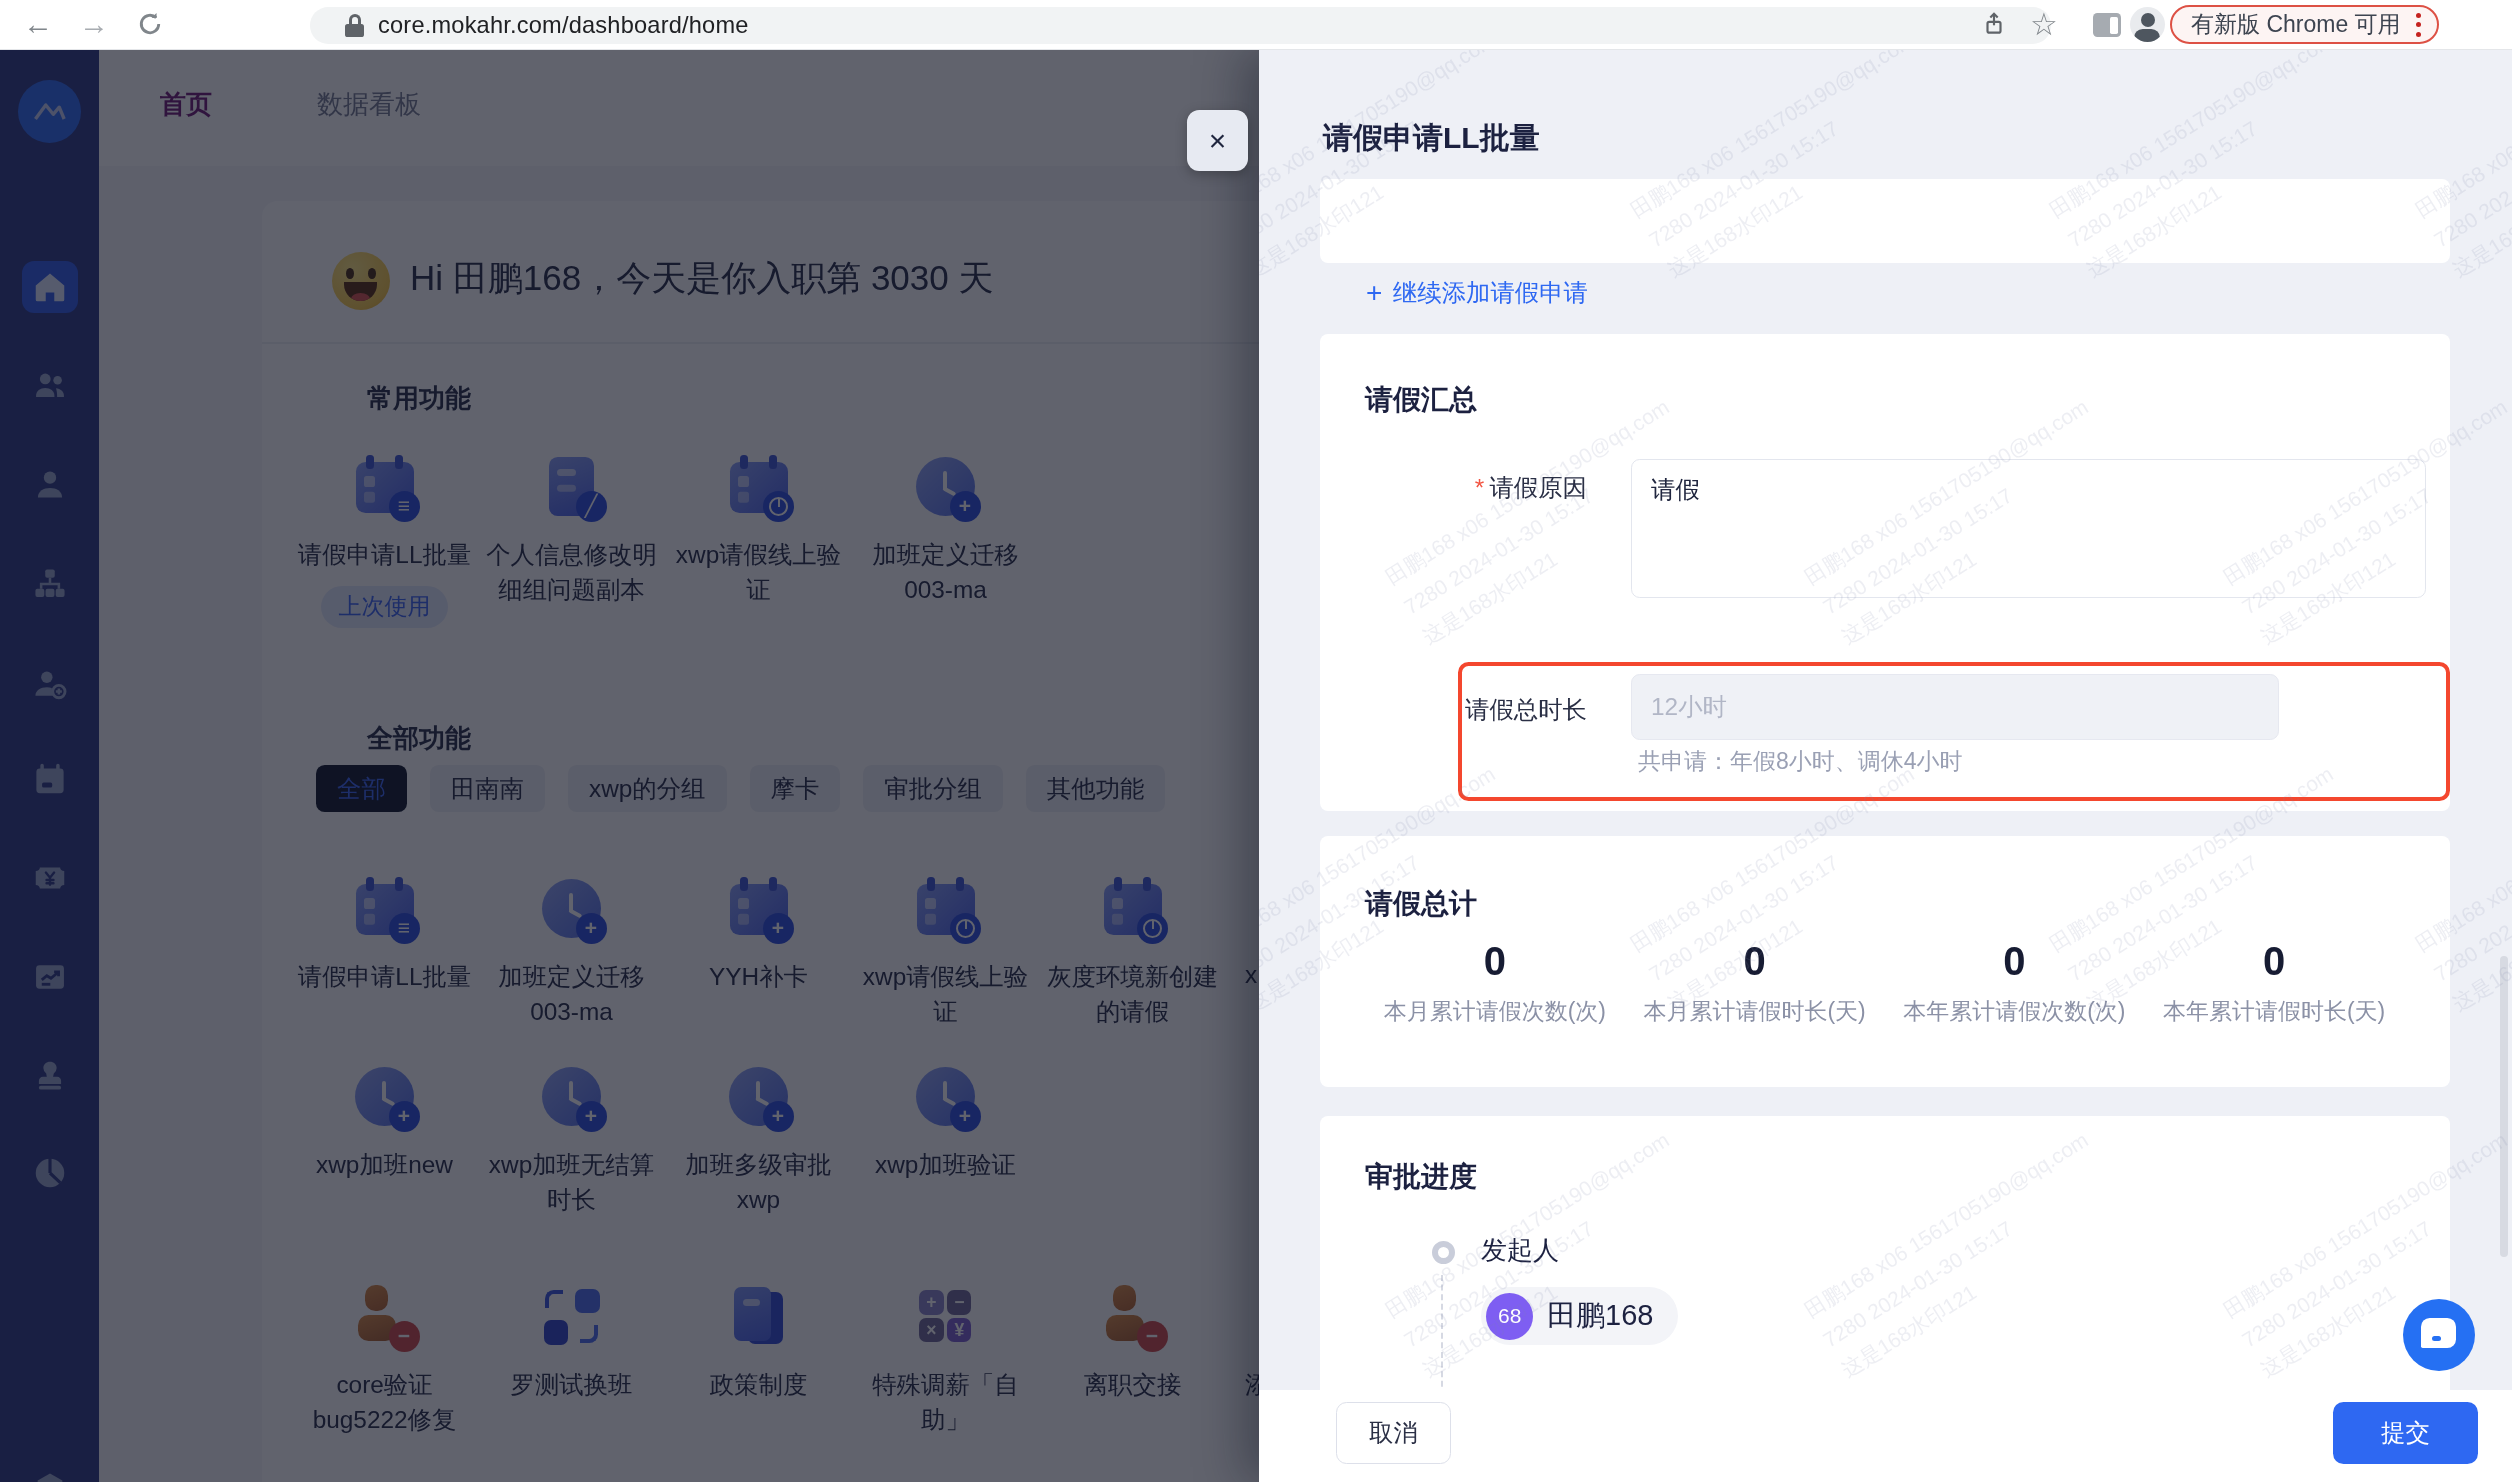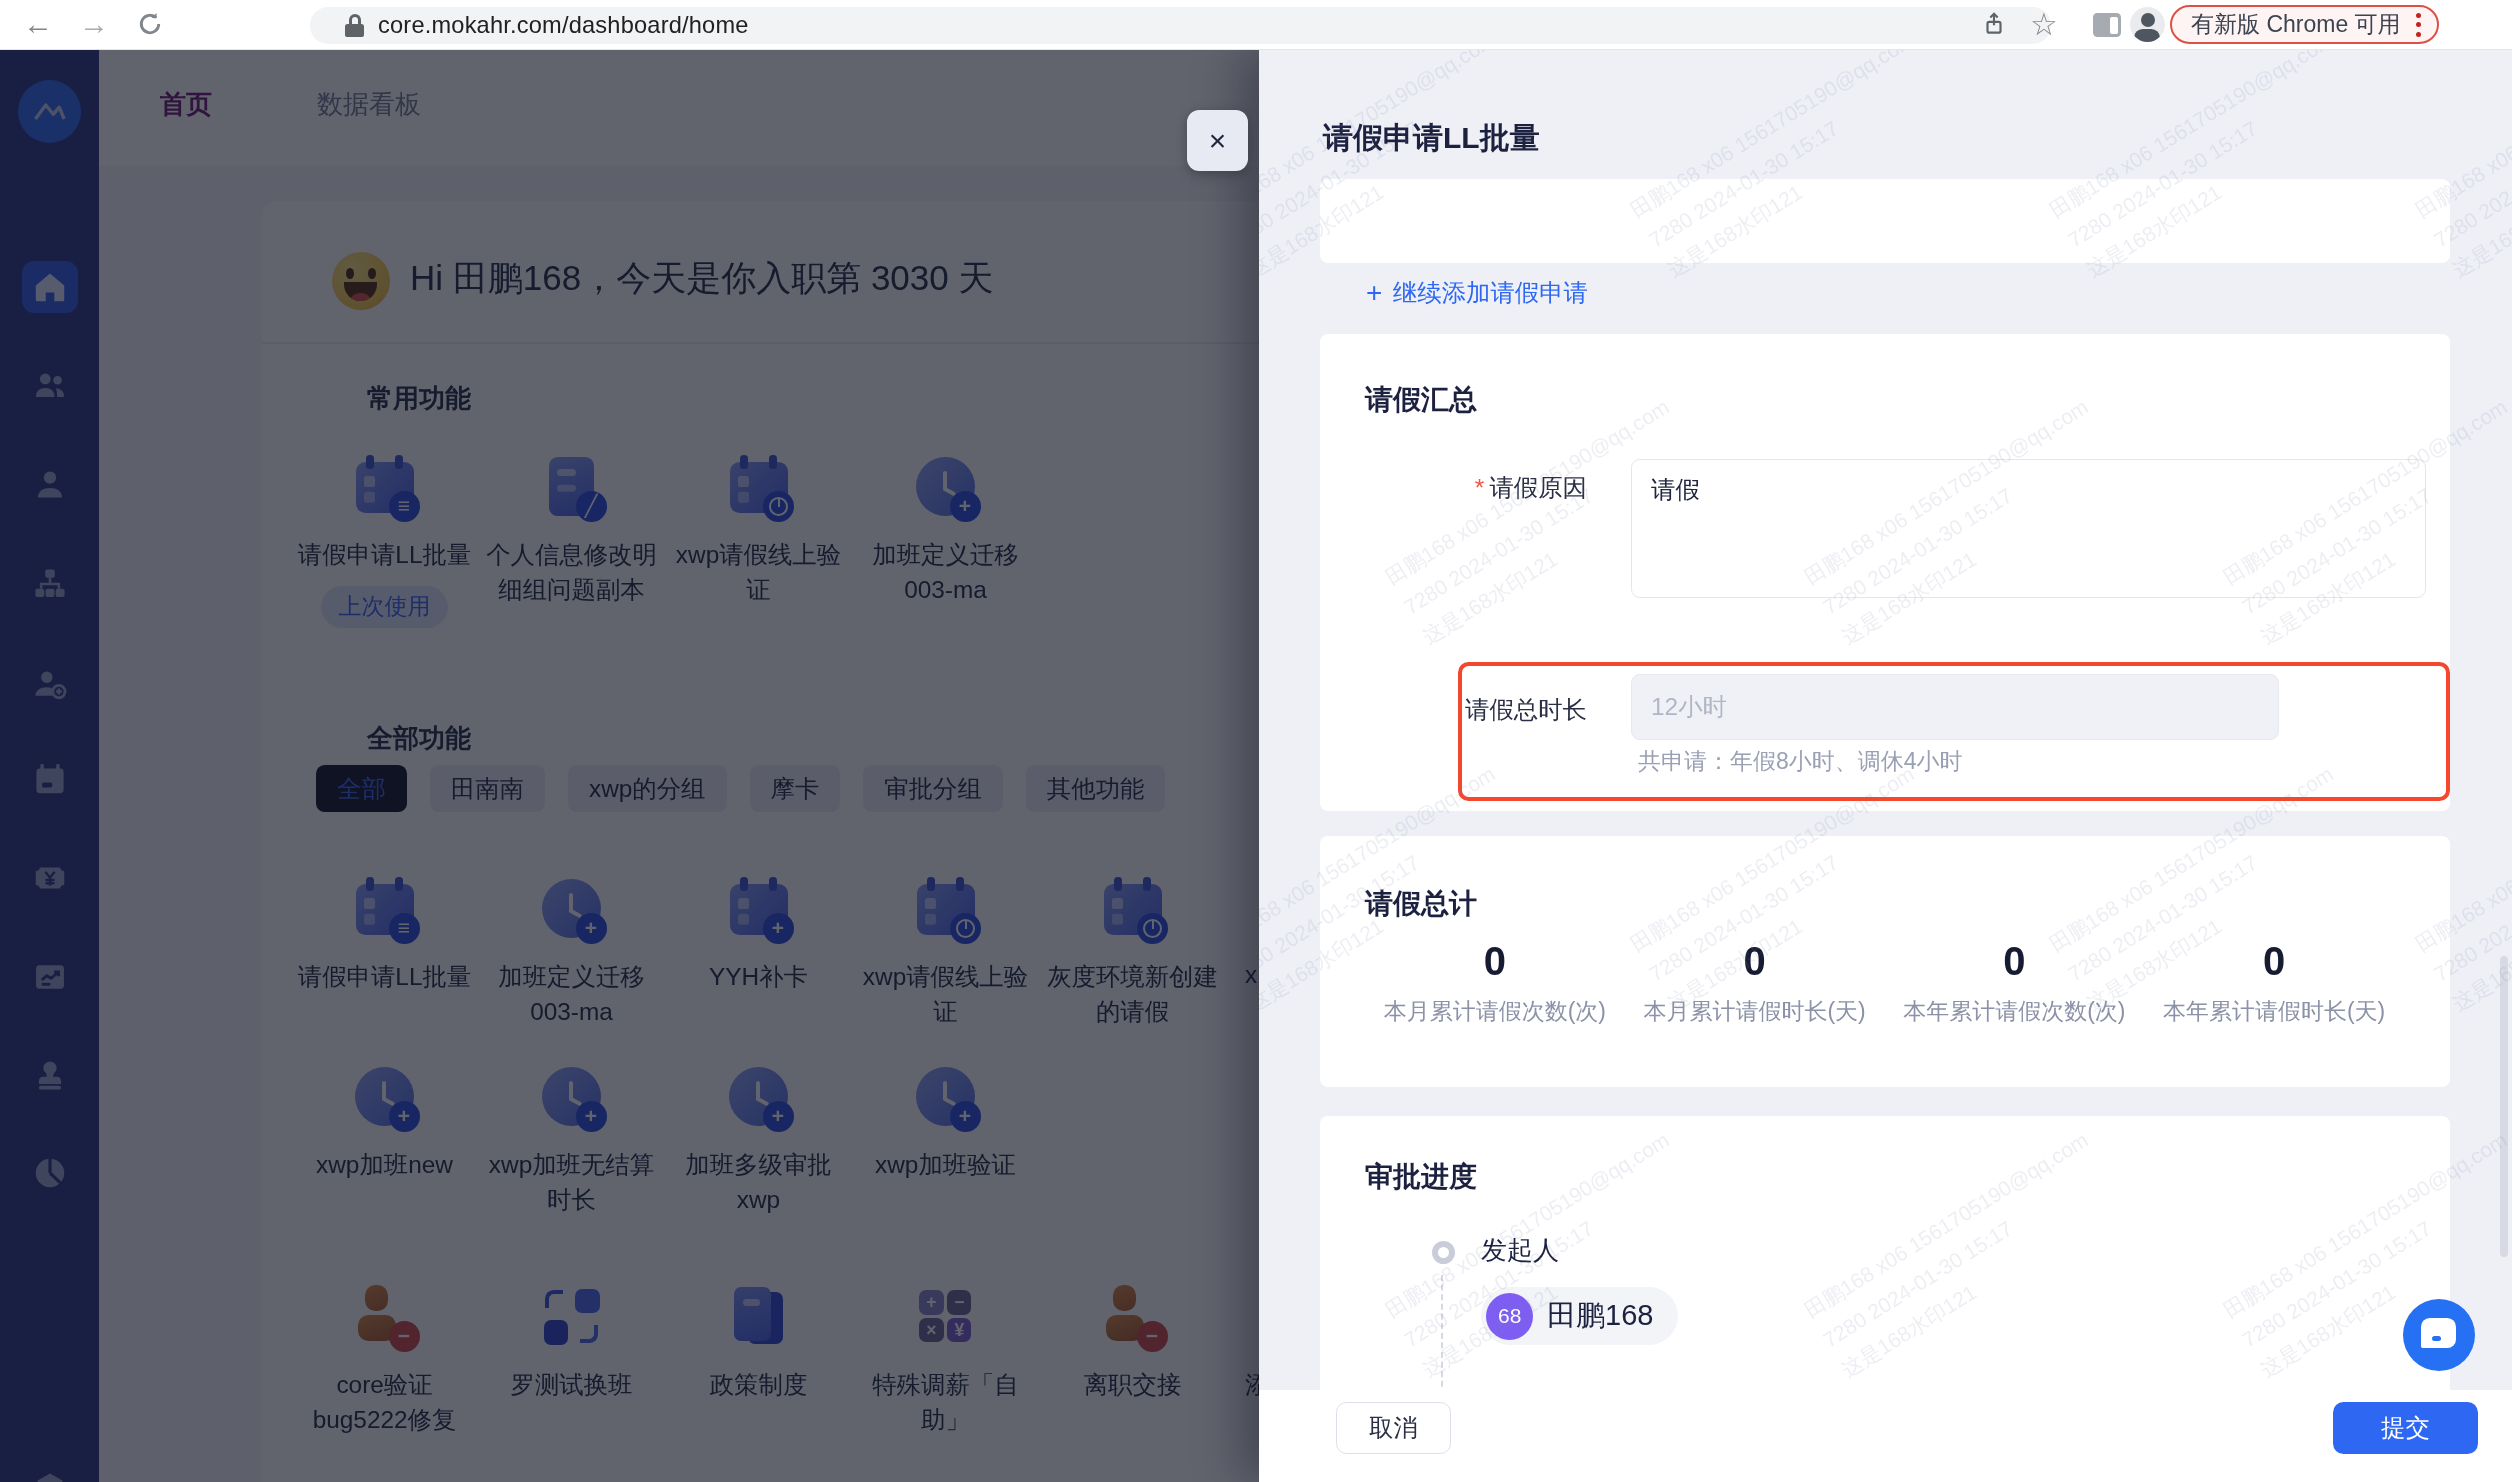--- a/index.html
+++ b/index.html
@@ -114,21 +114,21 @@
   .stat .val { font-size:40px; font-weight:bold; color:#171c33; }
   .stat .lbl { margin-top:12.2px; font-size:23px; color:#8b91a6; }
   .progress-card { top:1066px; height:297px; }
   .tl-dot { position:absolute; left:112px; top:125px; width:23px; height:23px; border-radius:50%; border:6.1px solid #c9cdda; background:#fff; }
   .tl-dash { position:absolute; left:121px; top:159px; height:131px; border-left:2.6px dashed #d6d9e3; }
   .step-label { position:absolute; left:161px; top:117px; font-size:26px; color:#1c2140; }
   .person-chip { position:absolute; left:161px; top:171px; height:58px; border-radius:29px; background:#f3f4f8; display:flex; align-items:center; padding-right:24.4px; }
   .person-chip .av { width:47px; height:47px; margin:5.2px; border-radius:50%; background:#7e5ef2; color:#fff; font-size:21px; display:flex; align-items:center; justify-content:center; }
   .person-chip .nm { margin-left:8.7px; font-size:29px; color:#1c2140; }
   .drawer-footer { position:absolute; left:0; top:1340px; width:1254px; height:93px; background:#fff; z-index:4; }
-  .btn { position:absolute; top:12.2px; height:52px; border-radius:10.5px; font-size:24.4px; display:flex; align-items:center; justify-content:center; font-family:Liberation Mono, monospace; }
+  .btn { position:absolute; top:12.2px; height:62px; border-radius:10.5px; font-size:24.4px; display:flex; align-items:center; justify-content:center; font-family:Liberation Mono, monospace; }
   .btn-cancel { left:77px; width:115px; background:#fff; border:1.7px solid #dde0ea; color:#2a2f45; }
   .btn-submit { left:1074px; width:145px; background:#2e68f2; border:none; color:#fff; }
   .chat-bubble { position:absolute; left:1144px; top:1249px; width:72px; height:72px; border-radius:50%; background:#2570f3; z-index:6; }
   .chat-bubble::before { content:""; position:absolute; left:18.3px; top:19px; width:35px; height:30px; background:#fff; border-radius:8.7px 8.7px 8.7px 1.7px; }
   .chat-bubble::after { content:""; position:absolute; left:29px; top:37px; width:8.7px; height:5.2px; border-radius:2.6px; background:#2570f3; }
   .scroll-thumb { position:absolute; left:1241px; top:906px; width:7.9px; height:301px; border-radius:4.4px; background:#d7dae2; z-index:6; }
   .wm-layer { position:absolute; inset:0; z-index:7; pointer-events:none; overflow:hidden; }
   .wm { position:absolute; transform:rotate(-32deg); color:rgba(124,136,168,0.14); font-size:21px; line-height:35px; white-space:nowrap; }
 </style>
 </head>

